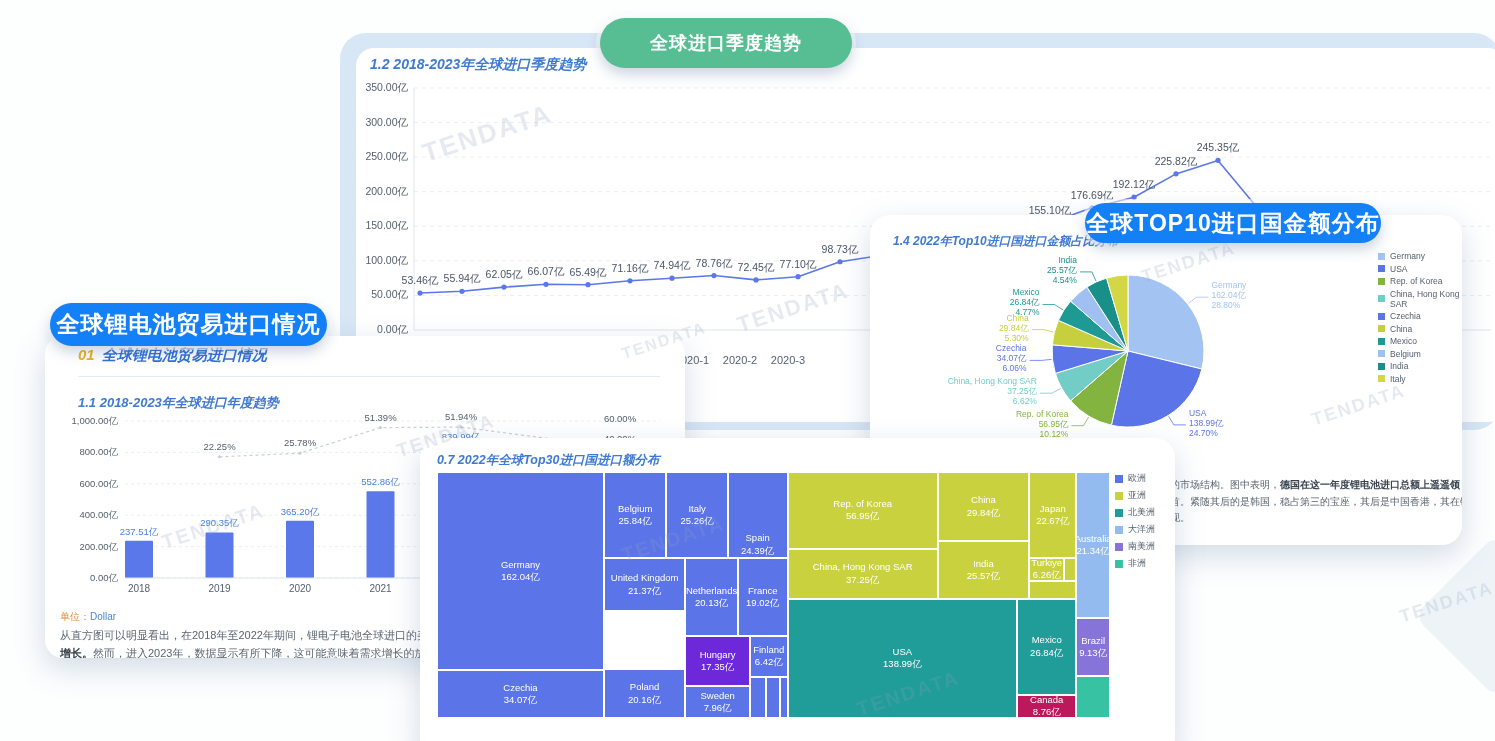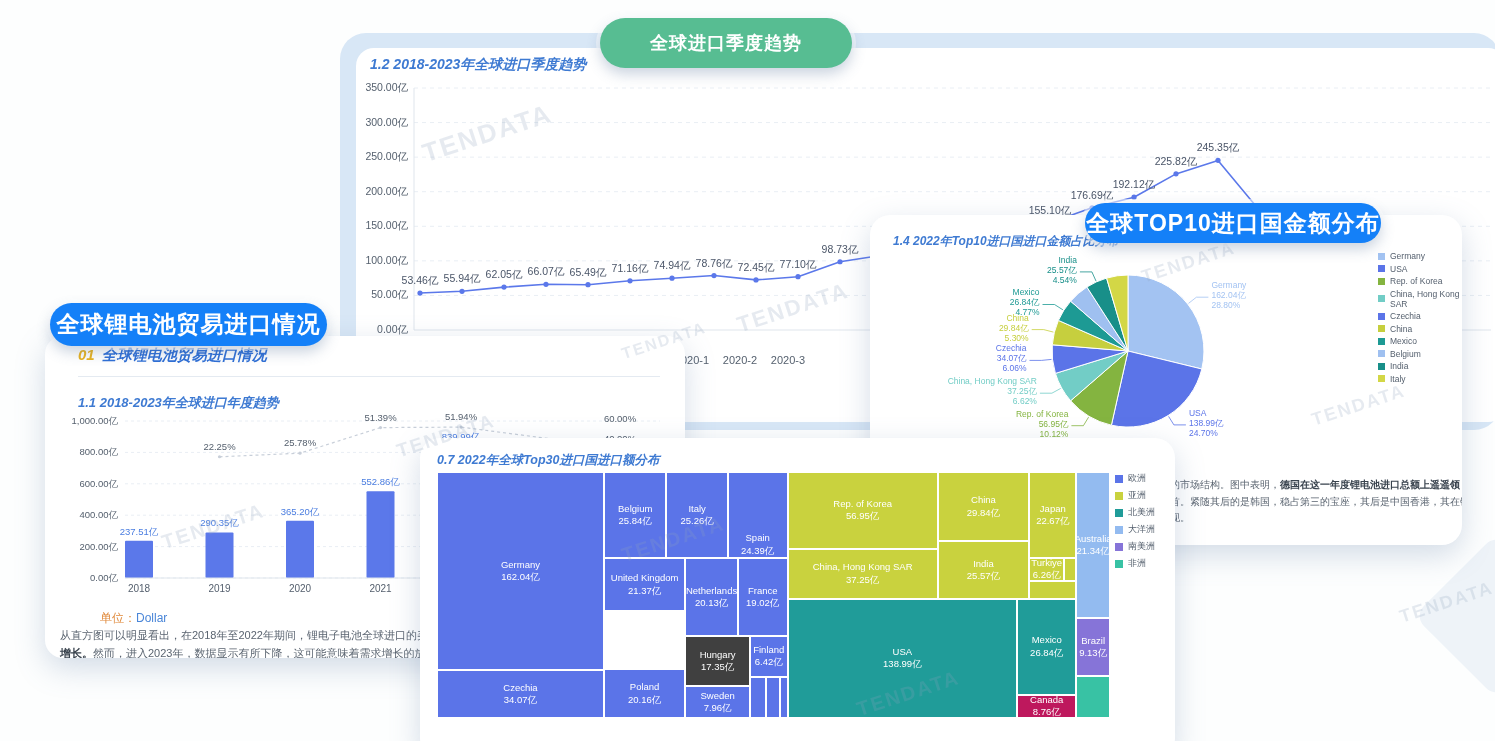--- a/index.html
+++ b/index.html
@@ -20,21 +20,21 @@
          font-weight:700;border-radius:999px;z-index:7;letter-spacing:1px;
          box-shadow:0 6px 14px rgba(80,110,150,.3),0 0 0 4px rgba(255,255,255,.55);}
   .badge-green{background:#57bd92;}
   .badge-blue{background:#1480f8;}
   .wm{position:absolute;color:#8fa3bd;opacity:.22;font-weight:700;letter-spacing:2px;
       transform:rotate(-18deg);z-index:6;pointer-events:none;}
   .h01{position:absolute;left:33px;top:10px;font-size:15px;font-weight:700;font-style:italic;}
   .h01 .num{color:#e8b21f;margin-right:7px;}
   .h01 .ttl{color:#2f6fd6;}
   .divider{position:absolute;left:33px;top:40px;width:582px;height:1px;background:#e4eaf1;}
-  .unit{position:absolute;left:15px;top:274px;font-size:12px;white-space:nowrap;margin-left:40px;}
+  .unit{position:absolute;left:15px;top:274px;font-size:10px;white-space:nowrap;}
   .unit .unit-k{color:#e08a3c;}
   .unit .unit-v{color:#4a86d8;}
   .para{position:absolute;font-size:11px;color:#5a6470;line-height:18px;white-space:nowrap;}
   .para b{color:#39434e;}
   .pie-para{left:230px;top:262px;font-size:10px;line-height:16.5px;}
   .tm-area{position:absolute;left:17px;top:34px;width:673px;height:246px;background:#fff;}
   .tm-cell{position:absolute;box-sizing:border-box;border:1px solid #fff;display:flex;flex-direction:column;
            align-items:center;justify-content:center;color:#fff;overflow:hidden;}
   .tm-name,.tm-val{font-size:9.5px;line-height:1.3;text-align:center;white-space:nowrap;}
   .legend{position:absolute;z-index:1;}
@@ -304,21 +304,21 @@
           <div class="tm-val">20.13亿</div>
         </div>
         <div class="tm-cell" style="left: 44.7%; top: 35%; width: 7.4%; height: 31.7%; background: rgb(91, 116, 232);">
           <div class="tm-name">France</div>
           <div class="tm-val">19.02亿</div>
         </div>
         <div class="tm-cell" style="left: 24.8%; top: 80.1%; width: 12.1%; height: 19.9%; background: rgb(91, 116, 232);">
           <div class="tm-name">Poland</div>
           <div class="tm-val">20.16亿</div>
         </div>
-        <div class="tm-cell" style="left: 36.9%; top: 66.7%; width: 9.6%; height: 20.2%; background: #404040;">
+        <div class="tm-cell" style="left: 36.9%; top: 66.7%; width: 9.6%; height: 20.2%; background: #6d28d9;">
           <div class="tm-name">Hungary</div>
           <div class="tm-val">17.35亿</div>
         </div>
         <div class="tm-cell" style="left: 36.9%; top: 86.9%; width: 9.6%; height: 13.1%; background: rgb(91, 116, 232);">
           <div class="tm-name">Sweden</div>
           <div class="tm-val">7.96亿</div>
         </div>
         <div class="tm-cell" style="left: 46.5%; top: 66.7%; width: 5.6%; height: 16.6%; background: rgb(91, 116, 232);">
           <div class="tm-name">Finland</div>
           <div class="tm-val">6.42亿</div>

